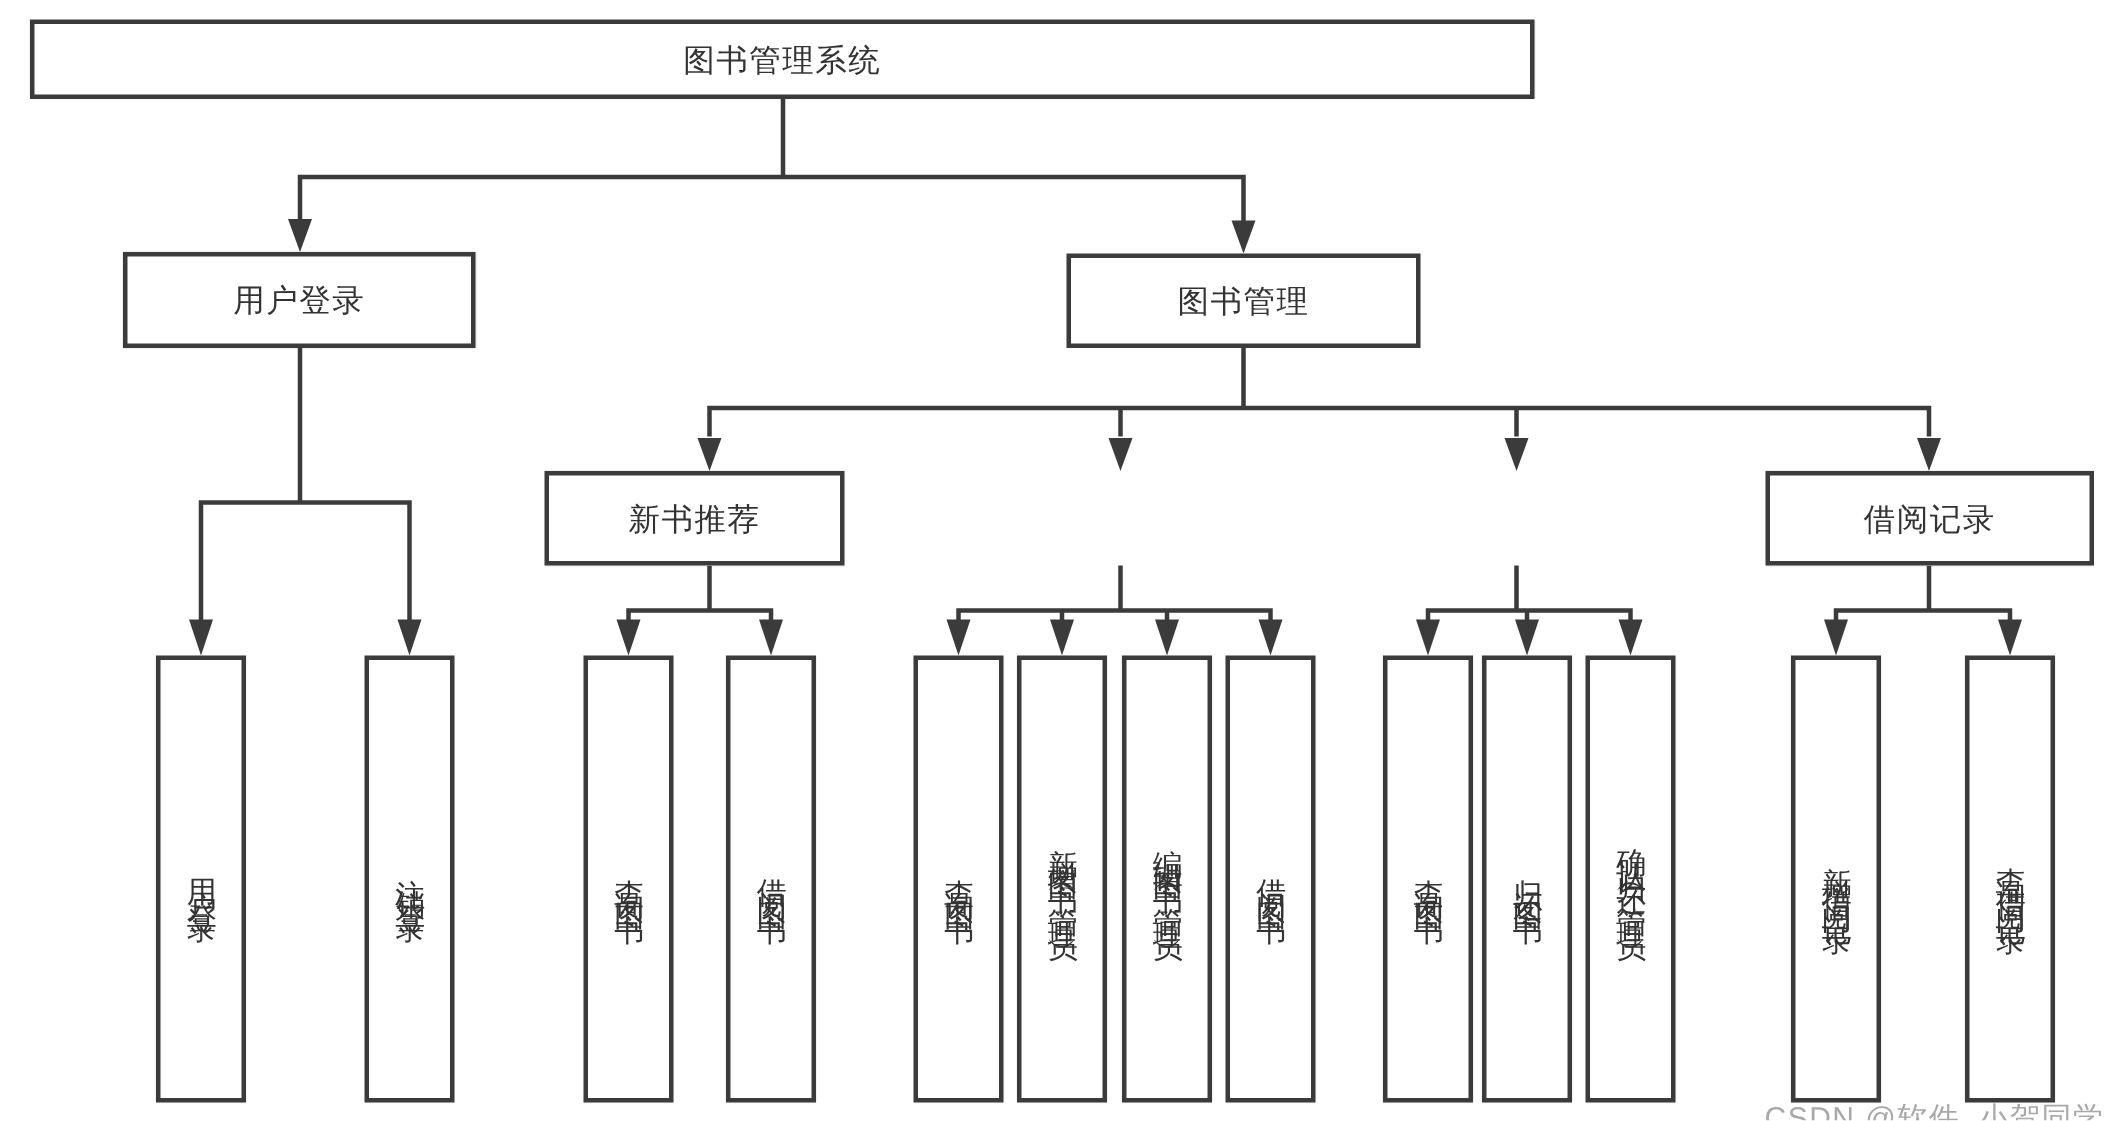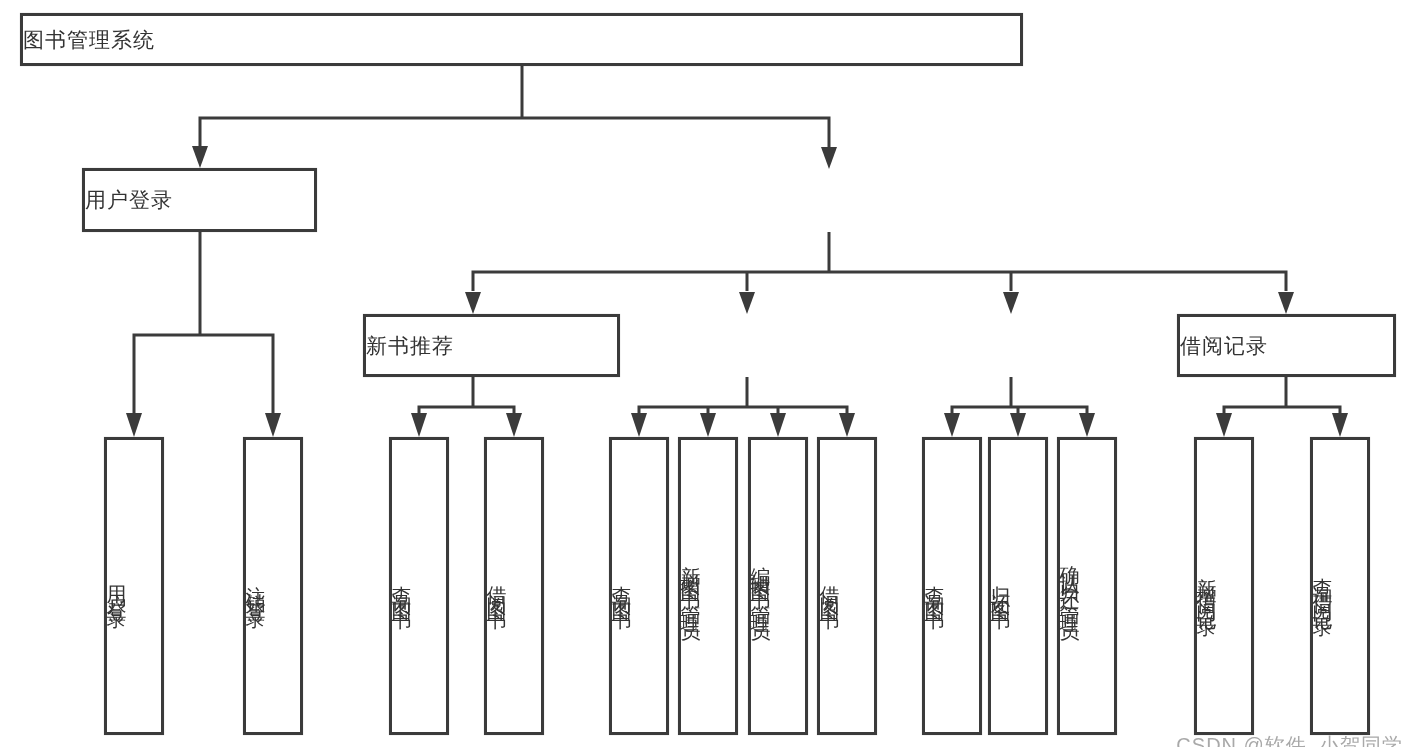--- a/index.html
+++ b/index.html
@@ -28,41 +28,41 @@
   #connectors polygon {
     fill: var(--line, #3b3b3b);
     stroke: none;
   }
   .box {
     position: absolute;
     background: var(--box-fill, #ffffff);
     border: 3px solid var(--line, #3b3b3b);
     display: flex;
     align-items: center;
-    justify-content: flex-start;
+    justify-content: center;
     font-size: 21px;
     color: var(--text, #333333);
     box-shadow: 0 0 1px rgba(0,0,0,0.25);
   }
   .hbox { letter-spacing: 1px; }
   .vbox { font-size: 20px; }
   .vbox .vtext {
     writing-mode: vertical-rl;
     text-orientation: mixed;
     letter-spacing: 8px;
     line-height: 1;
     white-space: nowrap;
   }
   
   #node-root        { left: 20px;   top: 13px;  width: 1003px; height: 53px; }
   
   #node-user-login  { left: 82px;   top: 168px; width: 235px;  height: 64px; }
   #node-book-mgmt   { left: 711px;  top: 169px; width: 236px;  height: 63px; }
   
-  #node-new-book    { left: 363px;  top: 314px; width: 257px;  height: 63px; }
+  #node-new-book    { left: 363px;  top: 314px; width: 200px;  height: 63px; }
   #node-book-borrow { left: 637px;  top: 314px; width: 221px;  height: 63px; }
   #node-cur-borrow  { left: 902px;  top: 314px; width: 219px;  height: 63px; }
   #node-records     { left: 1177px; top: 314px; width: 219px;  height: 63px; }
   
   .leaf { top: 437px; width: 60px; height: 298px; }
   #leaf-a1 { left: 104px; }
   #leaf-a2 { left: 243px; }
   #leaf-b1 { left: 389px; }
   #leaf-b2 { left: 484px; }
   #leaf-c1 { left: 609px; }
@@ -145,20 +145,23 @@
     </g>
   </svg>
 
   <div id="node-root" class="box hbox">
     <span>图书管理系统</span>
   </div>
 
   <div id="node-user-login" class="box hbox">
     <span>用户登录</span>
   </div>
+  <div id="node-book-mgmt" class="box hbox">
+    <span>图书管理</span>
+  </div>
 
   <div id="node-new-book" class="box hbox">
     <span>新书推荐</span>
   </div>
   <div id="node-records" class="box hbox">
     <span>借阅记录</span>
   </div>
 
   <div id="leaf-a1" class="box vbox leaf">
     <span class="vtext">用户登录</span>

